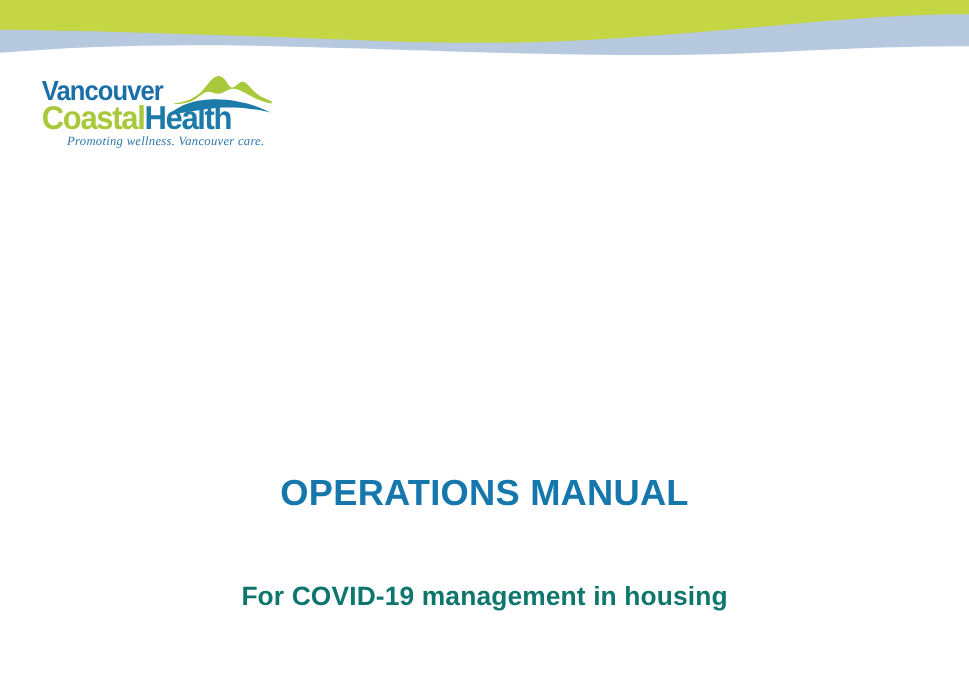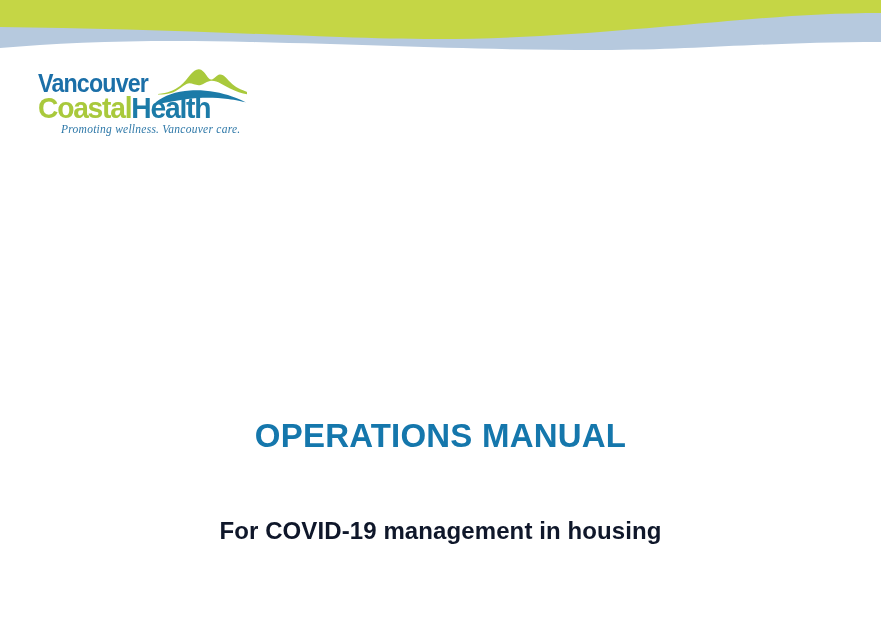--- a/index.html
+++ b/index.html
@@ -102,28 +102,28 @@
     width: 881px;
     text-align: center;
   }
   #doc-title {
     font-family: "Liberation Sans", sans-serif;
     font-weight: bold;
     font-size: 33px;
     letter-spacing: 0.2px;
     color: #1577AC;
     line-height: 40px;
-    margin: 4px;
+    margin: 16px;
   }
   #doc-subtitle {
     font-family: "Liberation Sans", sans-serif;
     font-weight: bold;
     font-size: 24px;
     letter-spacing: 0.1px;
-    color: #0f172a;
+    color: #0f766e;
     line-height: 30px;
     margin: 17px;
     padding-top: 43px;
   }
 </style>
 </head>
 <body>
 
 <div id="page">
 

